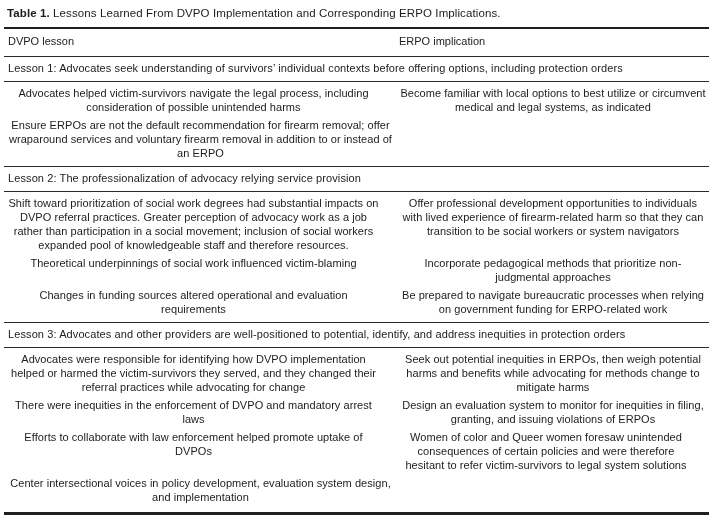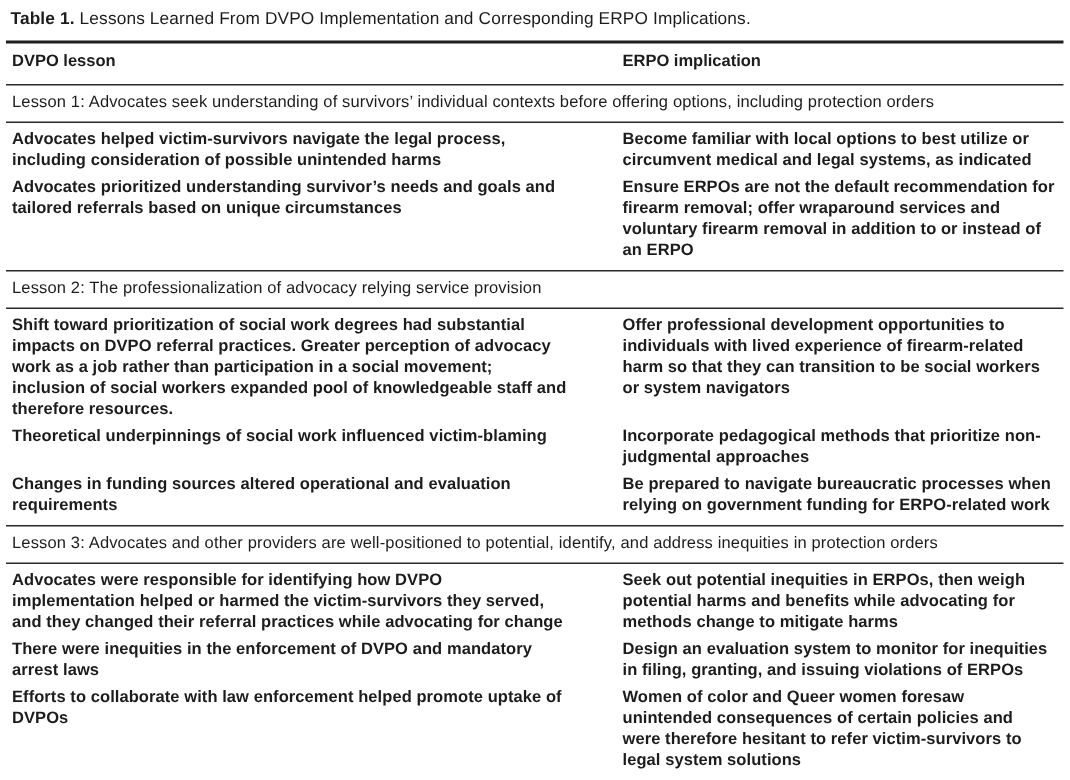--- a/index.html
+++ b/index.html
@@ -27,38 +27,38 @@
   .rule { border-top: 1px solid #2a2a2a; }
   .double-rule {
     height: 3px;
     border-top: 1px solid #1f1f1f;
     border-bottom: 2px solid #1f1f1f;
     margin-top: 2px;
   }
   .grid {
     display: grid;
     grid-template-columns: 391px 1fr;
-    column-gap: 16px;
-    font-weight: bold;
+    column-gap: 0;
   }
   .header-row { padding: 6px 0 8px 0; }
   .header-cell {
     font-size: 11px;
     line-height: 13px;
     padding-left: 4px;
   }
   .lesson-heading {
     font-size: 11px;
     line-height: 13px;
     padding: 5px 0 6px 4px;
     letter-spacing: 0.1px;
   }
   .rows-grid {
     padding: 4px 0 6px 0;
     row-gap: 4px;
+    text-align: center;
   }
   .cell {
     font-size: 11px;
     line-height: 14px;
     padding-left: 4px;
     letter-spacing: 0.05px;
   }
   .lesson-cell { padding-right: 16px; }
   .implication-cell { padding-right: 2px; }
 </style>
@@ -79,21 +79,20 @@
     <div class="header-cell">ERPO implication</div>
   </div>
 
   <div class="rule"></div>
 
   <div class="lesson-heading">Lesson 1: Advocates seek understanding of survivors’ individual contexts before offering options, including protection orders</div>
   <div class="rule"></div>
   <div class="grid rows-grid">
     <div class="cell lesson-cell">Advocates helped victim-survivors navigate the legal process, including consideration of possible unintended harms</div>
     <div class="cell implication-cell">Become familiar with local options to best utilize or circumvent medical and legal systems, as indicated</div>
-    <div class="cell lesson-cell">Advocates prioritized understanding survivor’s needs and goals and tailored referrals based on unique circumstances</div>
     <div class="cell implication-cell">Ensure ERPOs are not the default recommendation for firearm removal; offer wraparound services and voluntary firearm removal in addition to or instead of an ERPO</div>
   </div>
 
   <div class="rule"></div>
 
   <div class="lesson-heading">Lesson 2: The professionalization of advocacy relying service provision</div>
   <div class="rule"></div>
   <div class="grid rows-grid">
     <div class="cell lesson-cell">Shift toward prioritization of social work degrees had substantial impacts on DVPO referral practices. Greater perception of advocacy work as a job rather than participation in a social movement; inclusion of social workers expanded pool of knowledgeable staff and therefore resources.</div>
     <div class="cell implication-cell">Offer professional development opportunities to individuals with lived experience of firearm-related harm so that they can transition to be social workers or system navigators</div>

